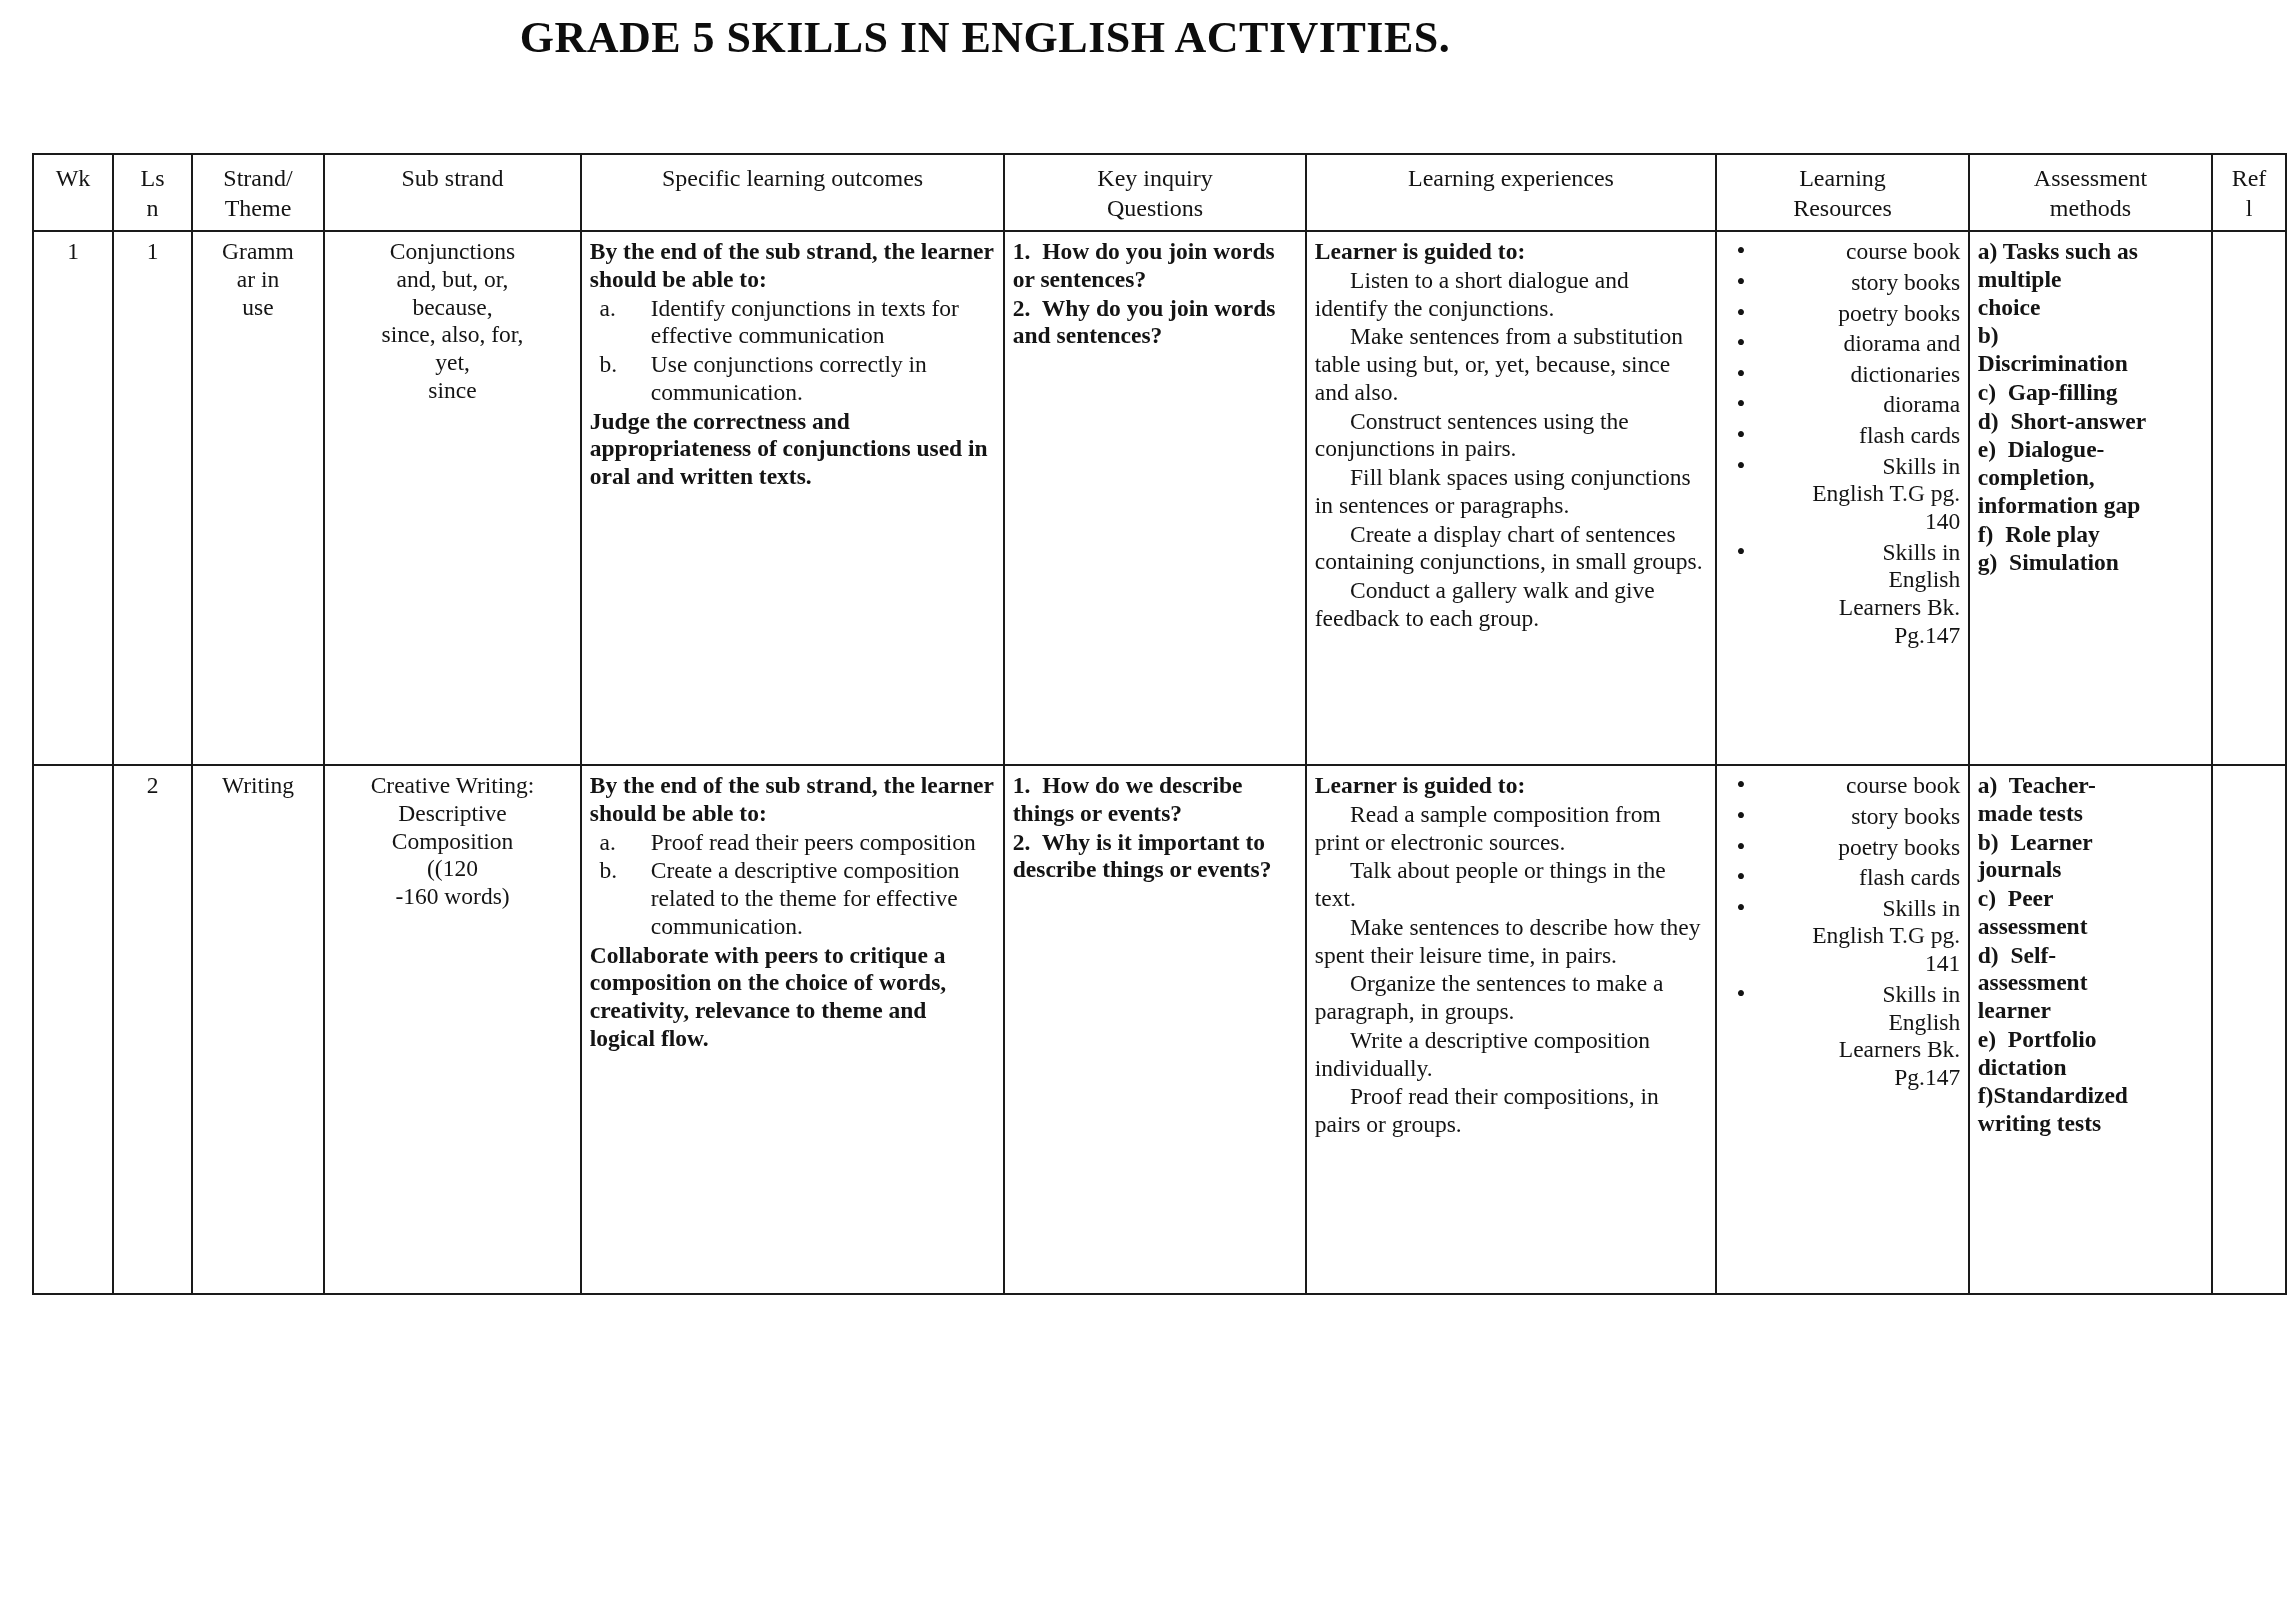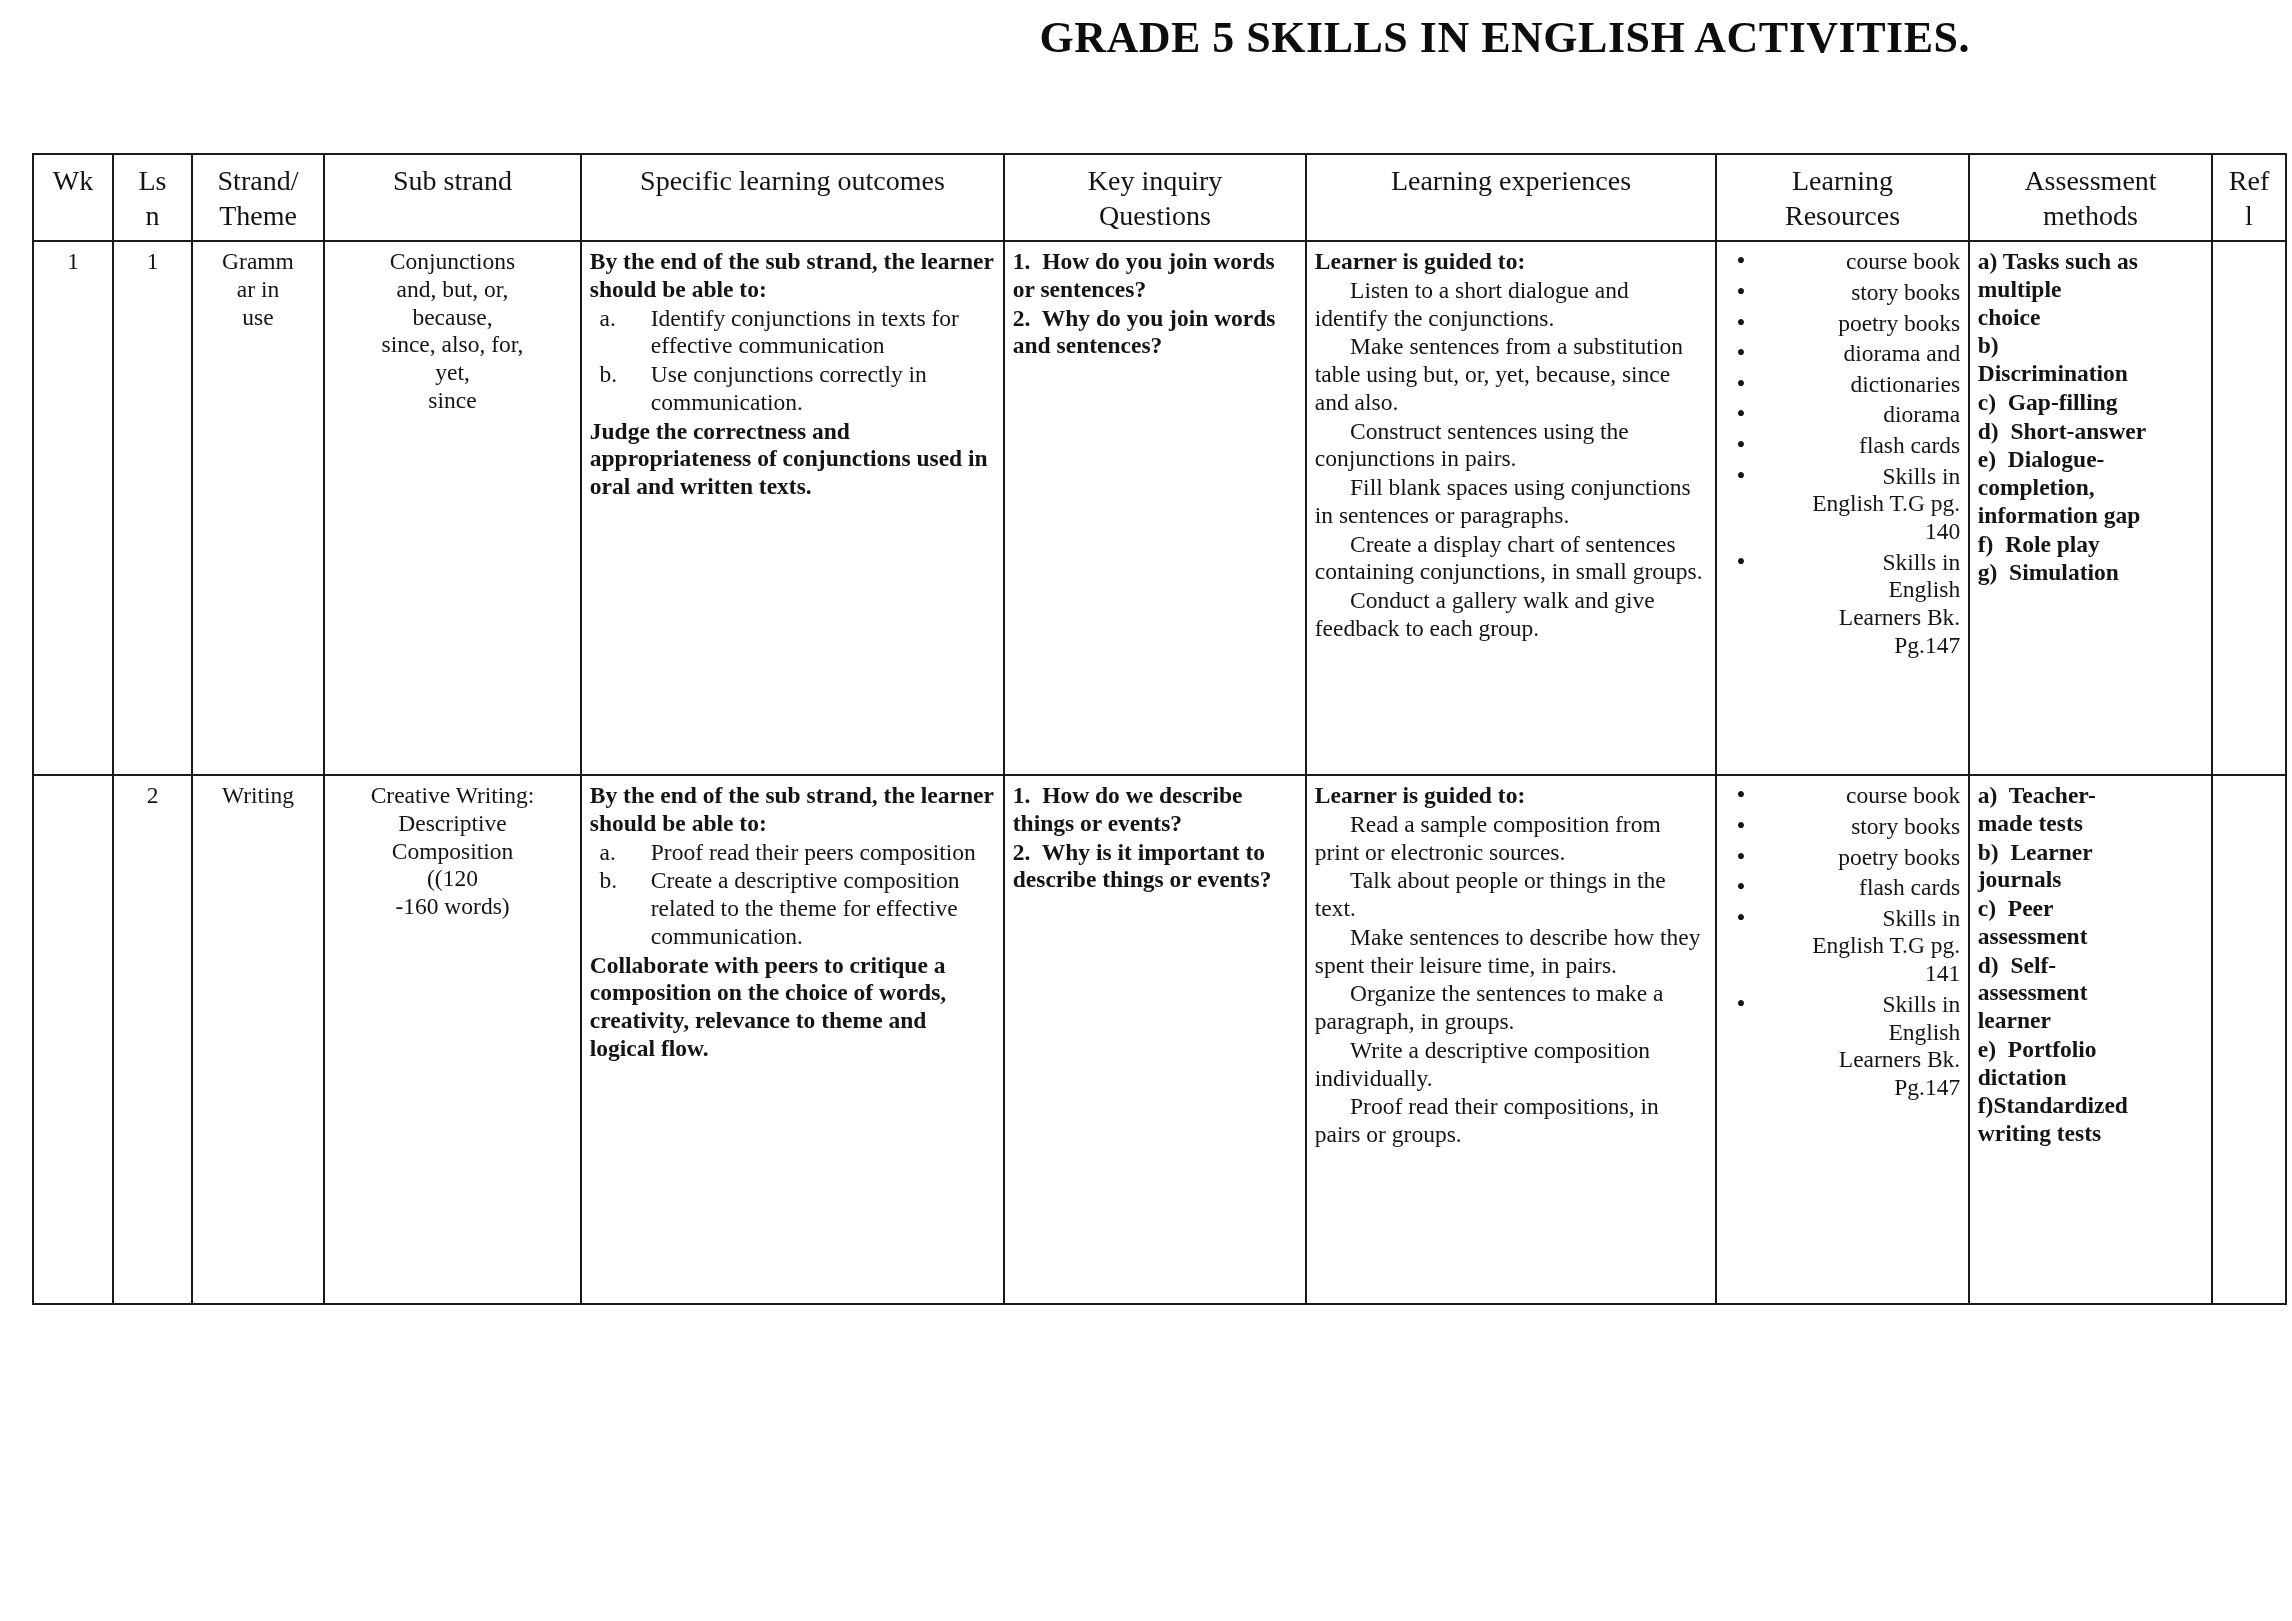--- a/index.html
+++ b/index.html
@@ -19,38 +19,37 @@
     width: 1970px;
     text-align: center;
     margin-bottom: 90px;
   }
   .title-line {
     font-weight: bold;
     font-size: 44px;
     line-height: 1.16;
     color: #0d0d0d;
     letter-spacing: 0.5px;
-    text-align: right;
   }
   table.schemes {
     border-collapse: collapse;
     table-layout: fixed;
     width: 2253px;
     margin-left: 32px;
     border: 2.9px solid #1a1a1a;
   }
   th, td {
     border: 2px solid #1a1a1a;
     vertical-align: top;
     padding: 5.9px 7.8px;
     overflow: hidden;
   }
   th {
     font-weight: normal;
-    font-size: 28px;
+    font-size: 24px;
     line-height: 1.25;
     text-align: center;
     white-space: pre-line;
     padding: 7.8px 3.9px;
   }
   td {
     font-size: 23.5px;
     line-height: 1.18;
   }
   td.c-center {

